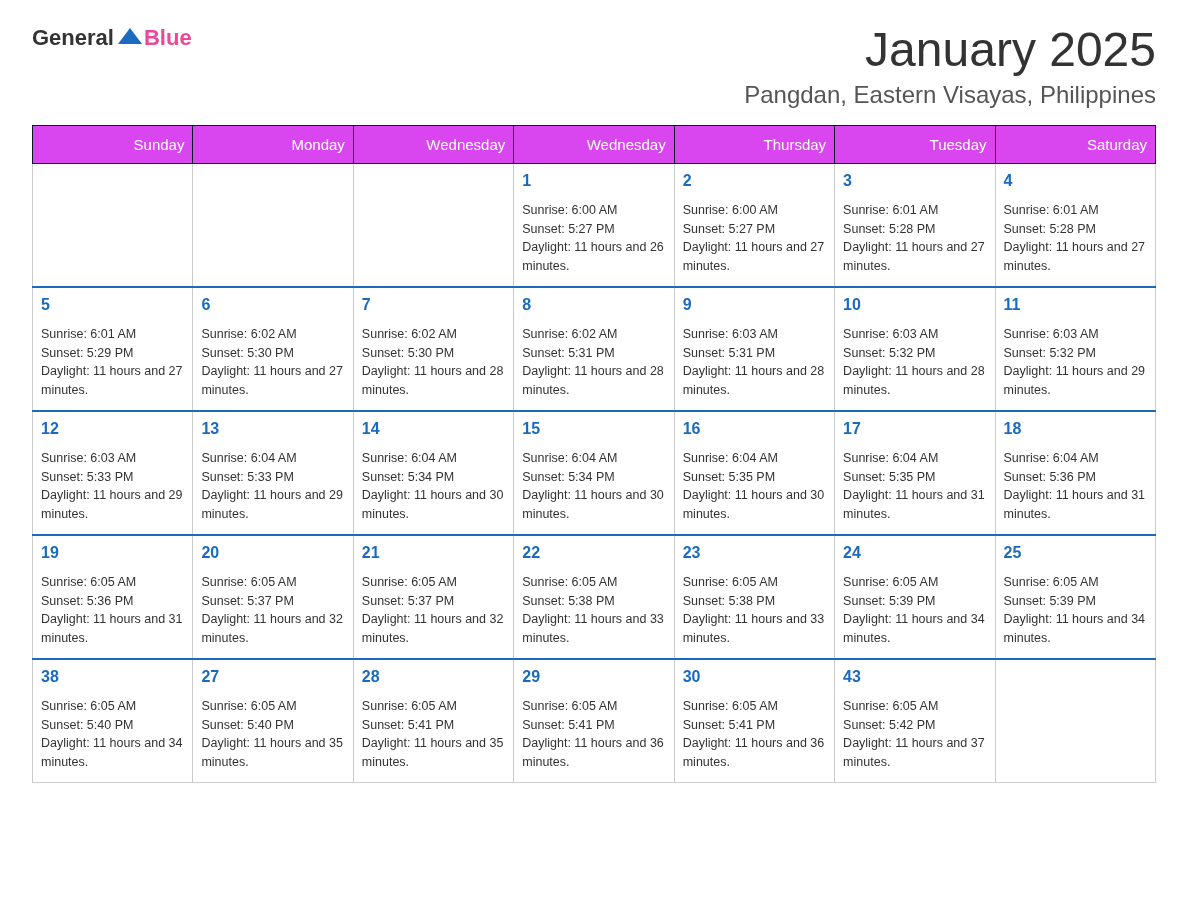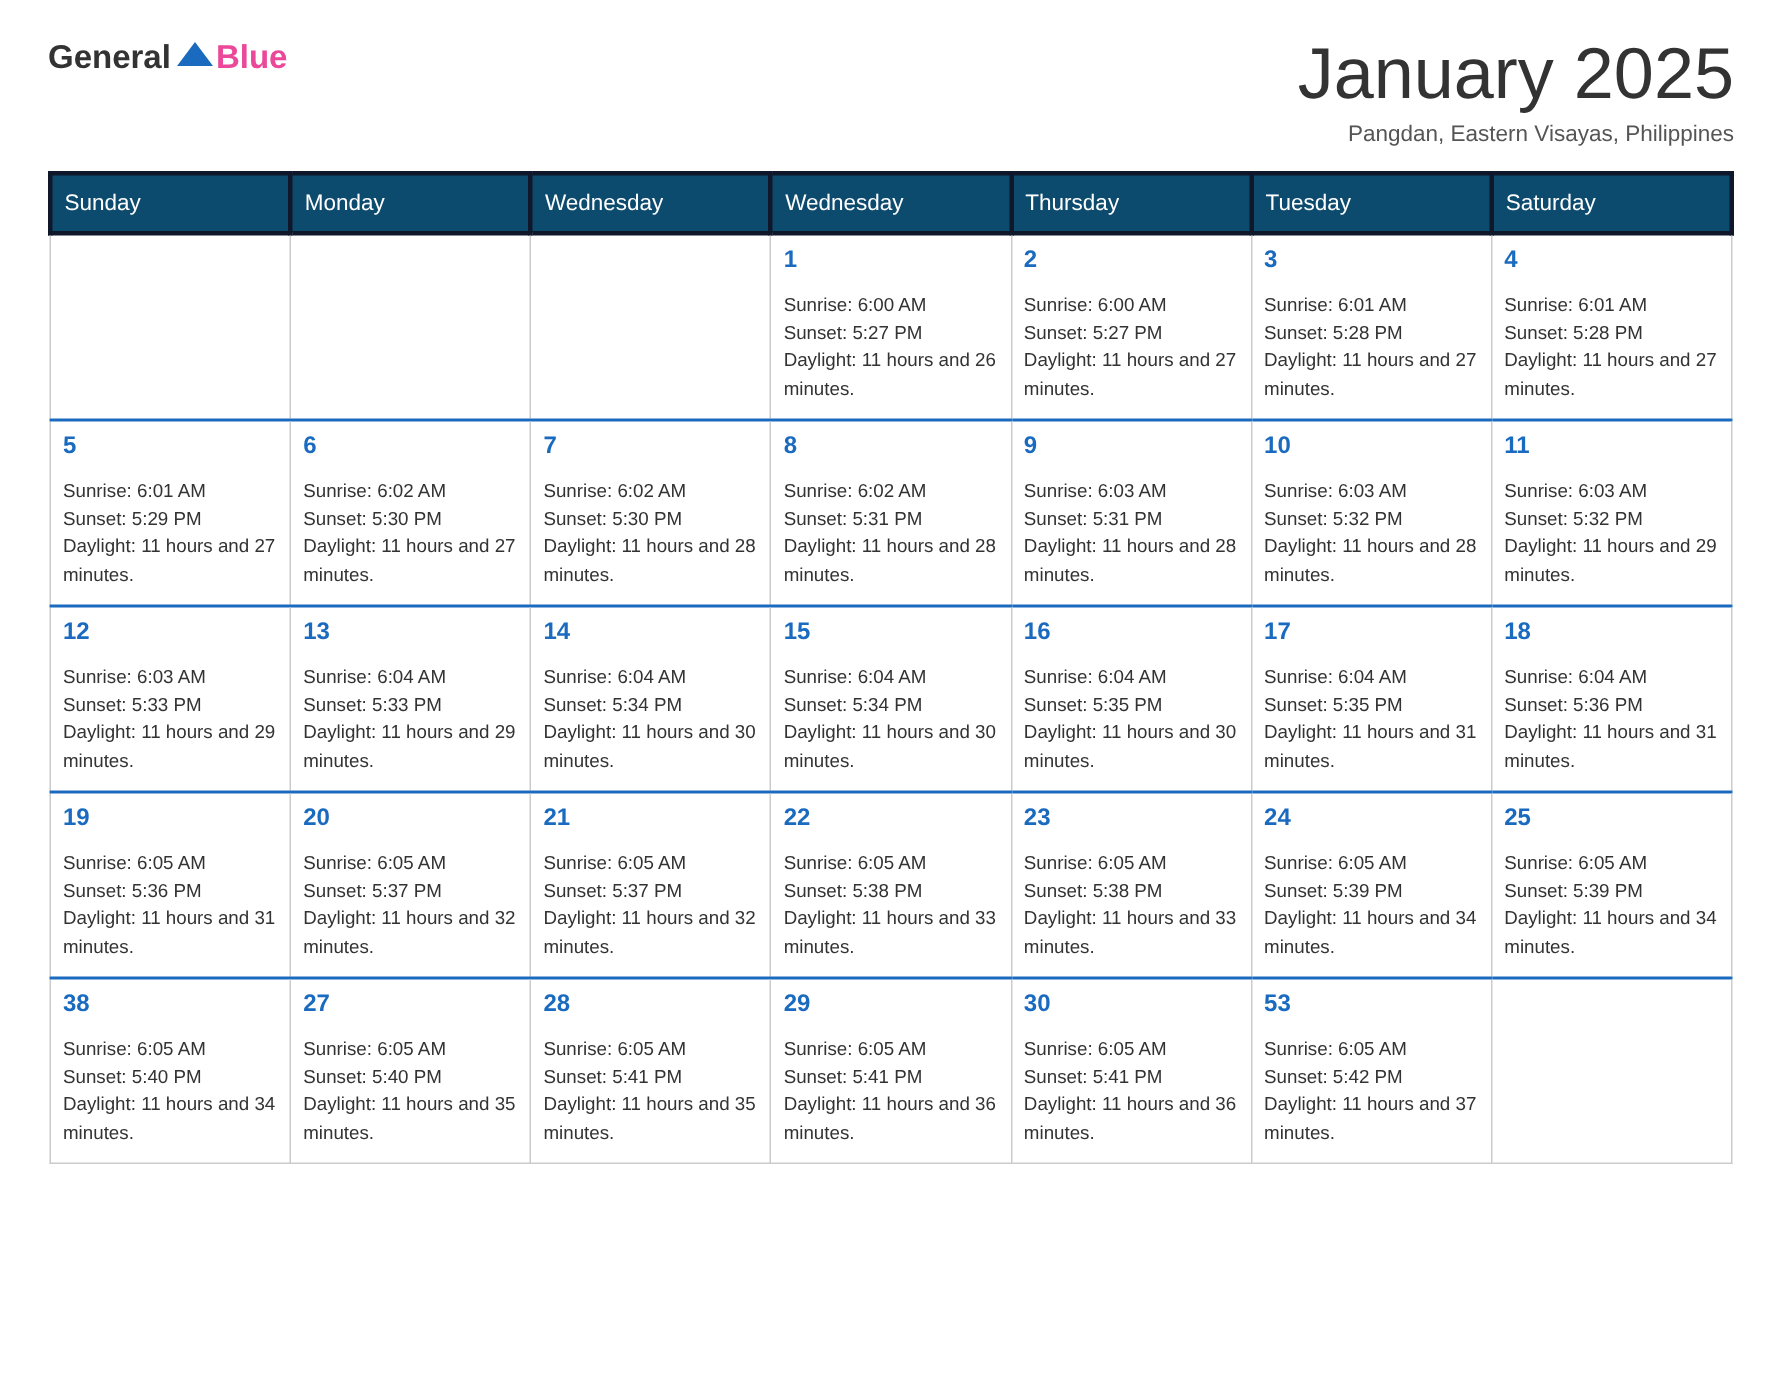--- a/index.html
+++ b/index.html
@@ -40,37 +40,37 @@
     .title-block {
       text-align: right;
     }
     .month-title {
       font-size: 48px;
       font-weight: 300;
       color: #333;
       line-height: 1.1;
     }
     .location-title {
-      font-size: 15px;
+      font-size: 24px;
       color: #555;
       margin-top: 4px;
     }
     .calendar {
       width: 100%;
       border-collapse: collapse;
       border: 1px solid #ccc;
     }
     .calendar th {
-      background-color: #0c4a6e;
+      background-color: #d946ef;
       color: #fff;
       padding: 10px 8px;
       font-size: 15px;
       font-weight: normal;
-      text-align: left;
-      border: 3px solid #0f172a;
+      text-align: right;
+      border: 1px solid #0f172a;
     }
     .calendar td {
       vertical-align: top;
       padding: 8px 8px 10px 8px;
       border: 1px solid #ccc;
       width: 14.285%;
       min-height: 90px;
       font-size: 13px;
       color: #333;
     }
@@ -310,21 +310,21 @@
 Sunset: 5:41 PM
 Daylight: 11 hours and 36 minutes.</div>
         </td>
         <td>
           <span class="day-number">30</span>
           <div class="day-info" style="white-space: pre-line;">Sunrise: 6:05 AM
 Sunset: 5:41 PM
 Daylight: 11 hours and 36 minutes.</div>
         </td>
         <td>
-          <span class="day-number">53</span>
+          <span class="day-number">43</span>
           <div class="day-info" style="white-space: pre-line;">Sunrise: 6:05 AM
 Sunset: 5:42 PM
 Daylight: 11 hours and 37 minutes.</div>
         </td>
         <td class="empty-cell"></td>
       </tr>
     </tbody>
 </table>
 
 </body></html>

